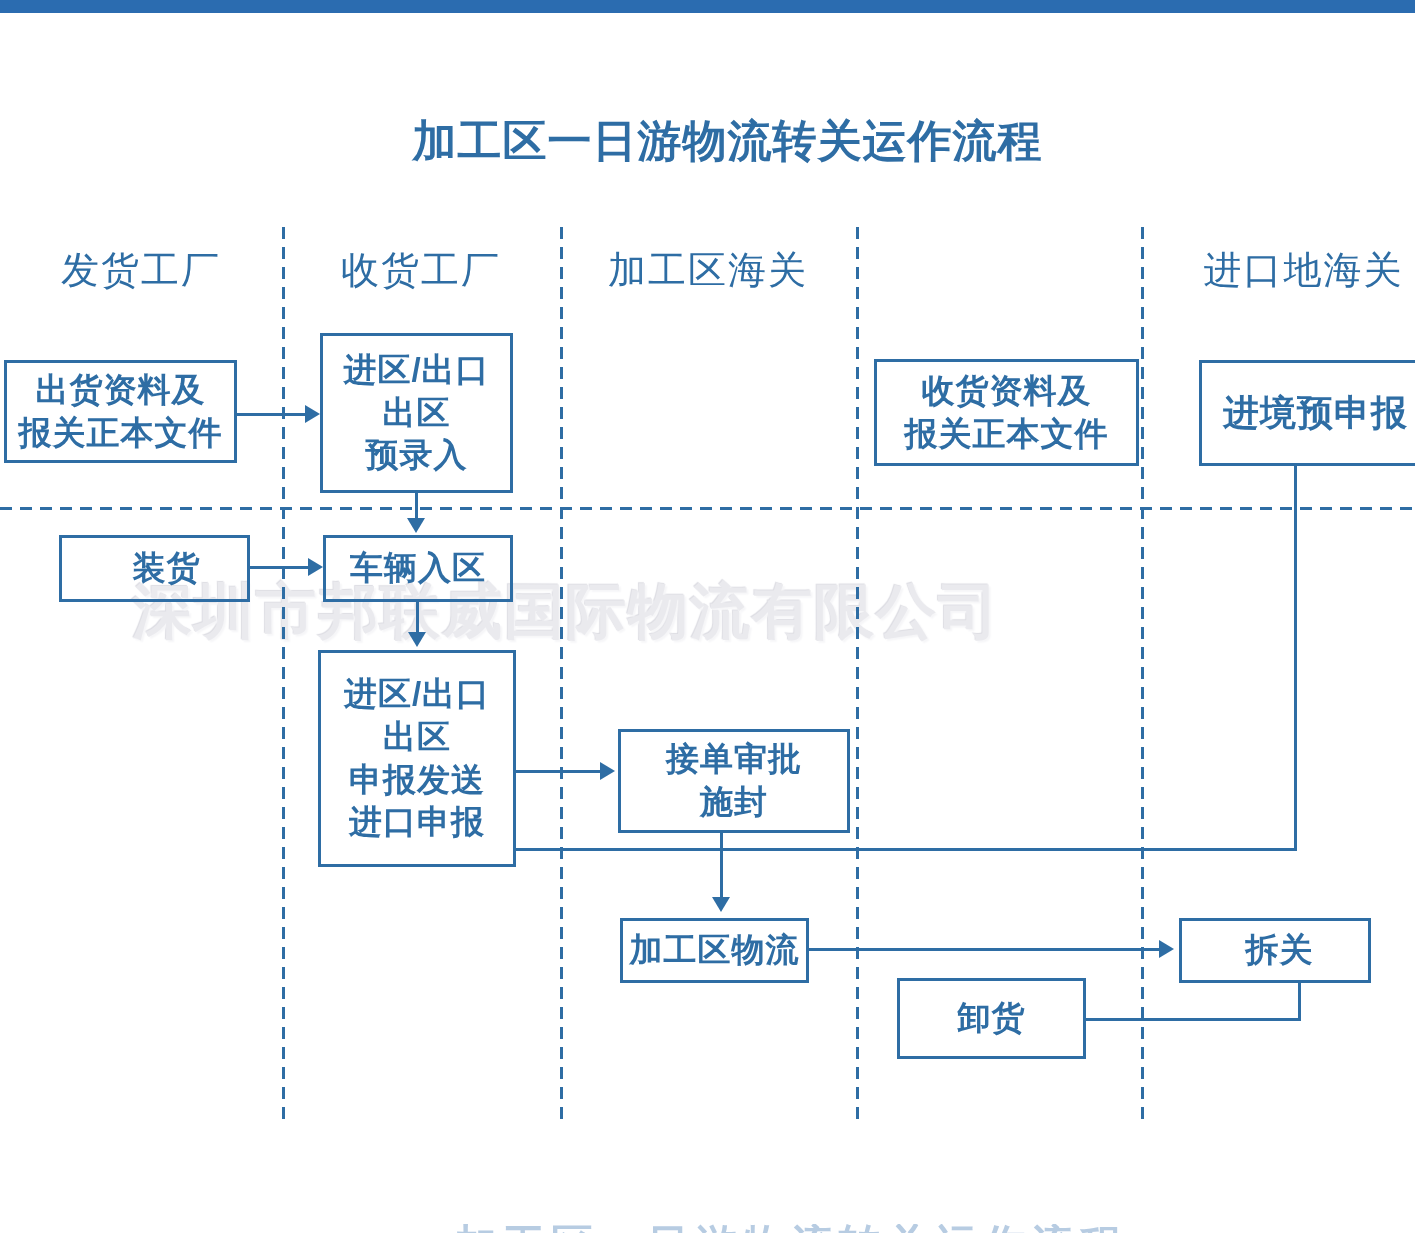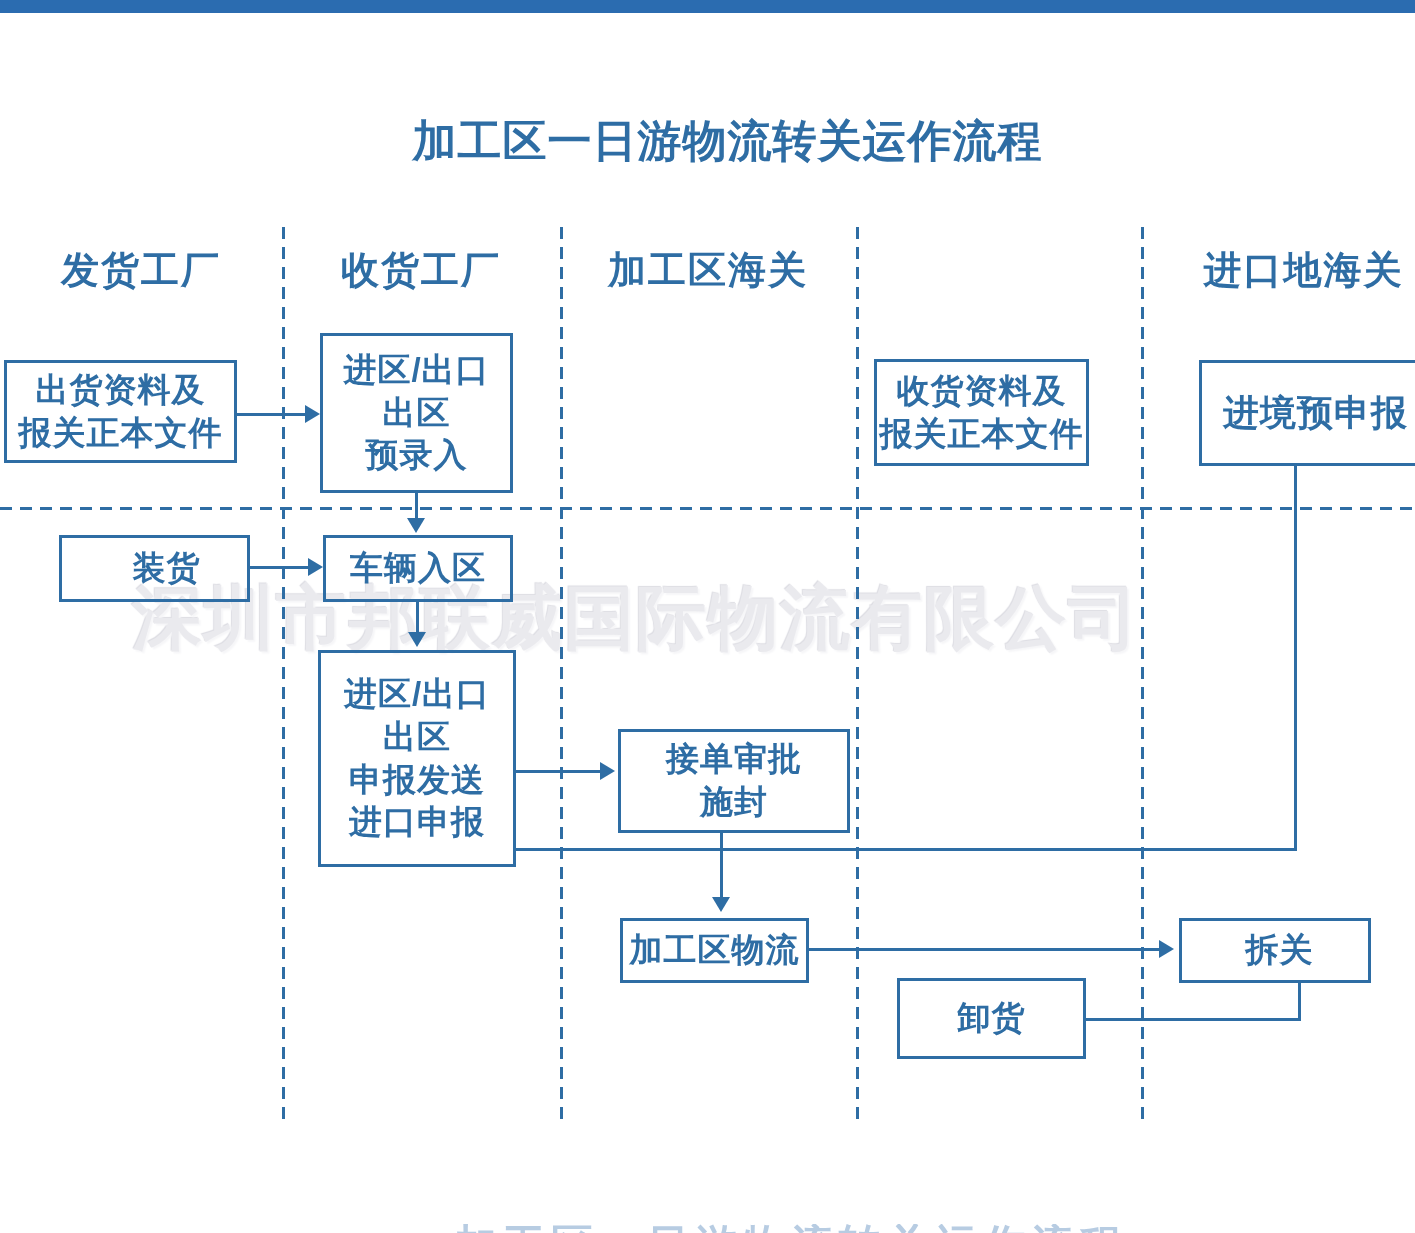--- a/index.html
+++ b/index.html
@@ -7,21 +7,21 @@
     position:relative; width:1415px; height:1233px; background:#ffffff;
     overflow:hidden; font-family:"Liberation Sans", sans-serif;
   }
   .topbar { position:absolute; left:0; top:0; width:1415px; height:13px; background:#2b6cb0; z-index:3; }
   .title {
     position:absolute; left:20px; top:112px; width:1415px; text-align:center;
     font-size:44px; font-weight:bold; color:#2e6da4; z-index:2; letter-spacing:1px;
   }
   .lane-header {
     position:absolute; top:245px; text-align:center;
-    font-size:38px; font-weight:bold; color:#2e6da4; z-index:2; letter-spacing:2px;
+    font-size:38px; font-weight:normal; color:#2e6da4; z-index:2; letter-spacing:2px;
   }
   .lh1 { left:0px;    width:282px; }
   .lh2 { left:282px;  width:278px; }
   .lh3 { left:560px;  width:296px; }
   .lh4 { left:856px;  width:285px; }
   .lh5 { left:1141px; width:325px; }
   .vdash {
     position:absolute; top:227px; height:897px; width:3px; z-index:2;
     background:repeating-linear-gradient(to bottom, #2e6da4 0 12px, transparent 12px 20px);
   }
@@ -31,21 +31,21 @@
     background:repeating-linear-gradient(to right, #2e6da4 0 12px, transparent 12px 20px);
   }
   .fbox {
     position:absolute; box-sizing:border-box; border:3px solid #2e6da4;
     color:#2e6da4; font-weight:bold; font-size:33px; line-height:1.3;
     display:flex; align-items:center; justify-content:center; text-align:center;
     white-space:pre-line; z-index:2; background:transparent; letter-spacing:1px;
   }
   .b-shipping   { left:4px;    top:360px; width:233px; height:103px; }
   .b-preentry   { left:320px;  top:333px; width:193px; height:160px; }
-  .b-receiving  { left:874px;  top:359px; width:215px; height:107px;text-align:center; }
+  .b-receiving  { left:874px;  top:359px; width:265px; height:107px;text-align:center; }
   .b-predecl    { left:1199px; top:360px; width:233px; height:106px; font-size:36px; }
   .b-loading    { left:59px;   top:535px; width:191px; height:67px;padding-left:24px; }
   .b-vehiclein  { left:323px;  top:535px; width:190px; height:67px; }
   .b-declare    { left:318px;  top:650px; width:198px; height:217px; }
   .b-approval   { left:618px;  top:729px; width:232px; height:104px; }
   .b-vehicleout { left:620px;  top:918px; width:189px; height:65px; }
   .b-unseal     { left:1179px; top:918px; width:192px; height:65px;padding-left:9px; }
   .b-unload     { left:897px;  top:978px; width:189px; height:81px; }
   .seg { position:absolute; background:#2e6da4; z-index:2; }
   .ah-right {
@@ -53,21 +53,21 @@
     border-top:9px solid transparent; border-bottom:9px solid transparent;
     border-left:15px solid #2e6da4;
   }
   .ah-down {
     position:absolute; width:0; height:0; z-index:2;
     border-left:9px solid transparent; border-right:9px solid transparent;
     border-top:15px solid #2e6da4;
   }
   .watermark {
     position:absolute; left:100px; top:572px; width:1230px; z-index:1;
-    font-size:70px; font-weight:bold; color:#eaeaee; white-space:nowrap;
+    font-size:60px; font-weight:bold; color:#eaeaee; white-space:nowrap;
     text-shadow:2px 2px 2px #f6f6f8, -1px -1px 1px #dddde3; letter-spacing:2px;margin-left:32px;
   }
   .bottom-sliver {
     position:absolute; left:455px; top:1224px; width:720px; height:9px;
     overflow:hidden; z-index:2;
   }
   .bottom-sliver span {
     font-size:42px; font-weight:bold; line-height:1; color:#7ea3cc; opacity:0.55;
     letter-spacing:6px; white-space:nowrap;
   }

